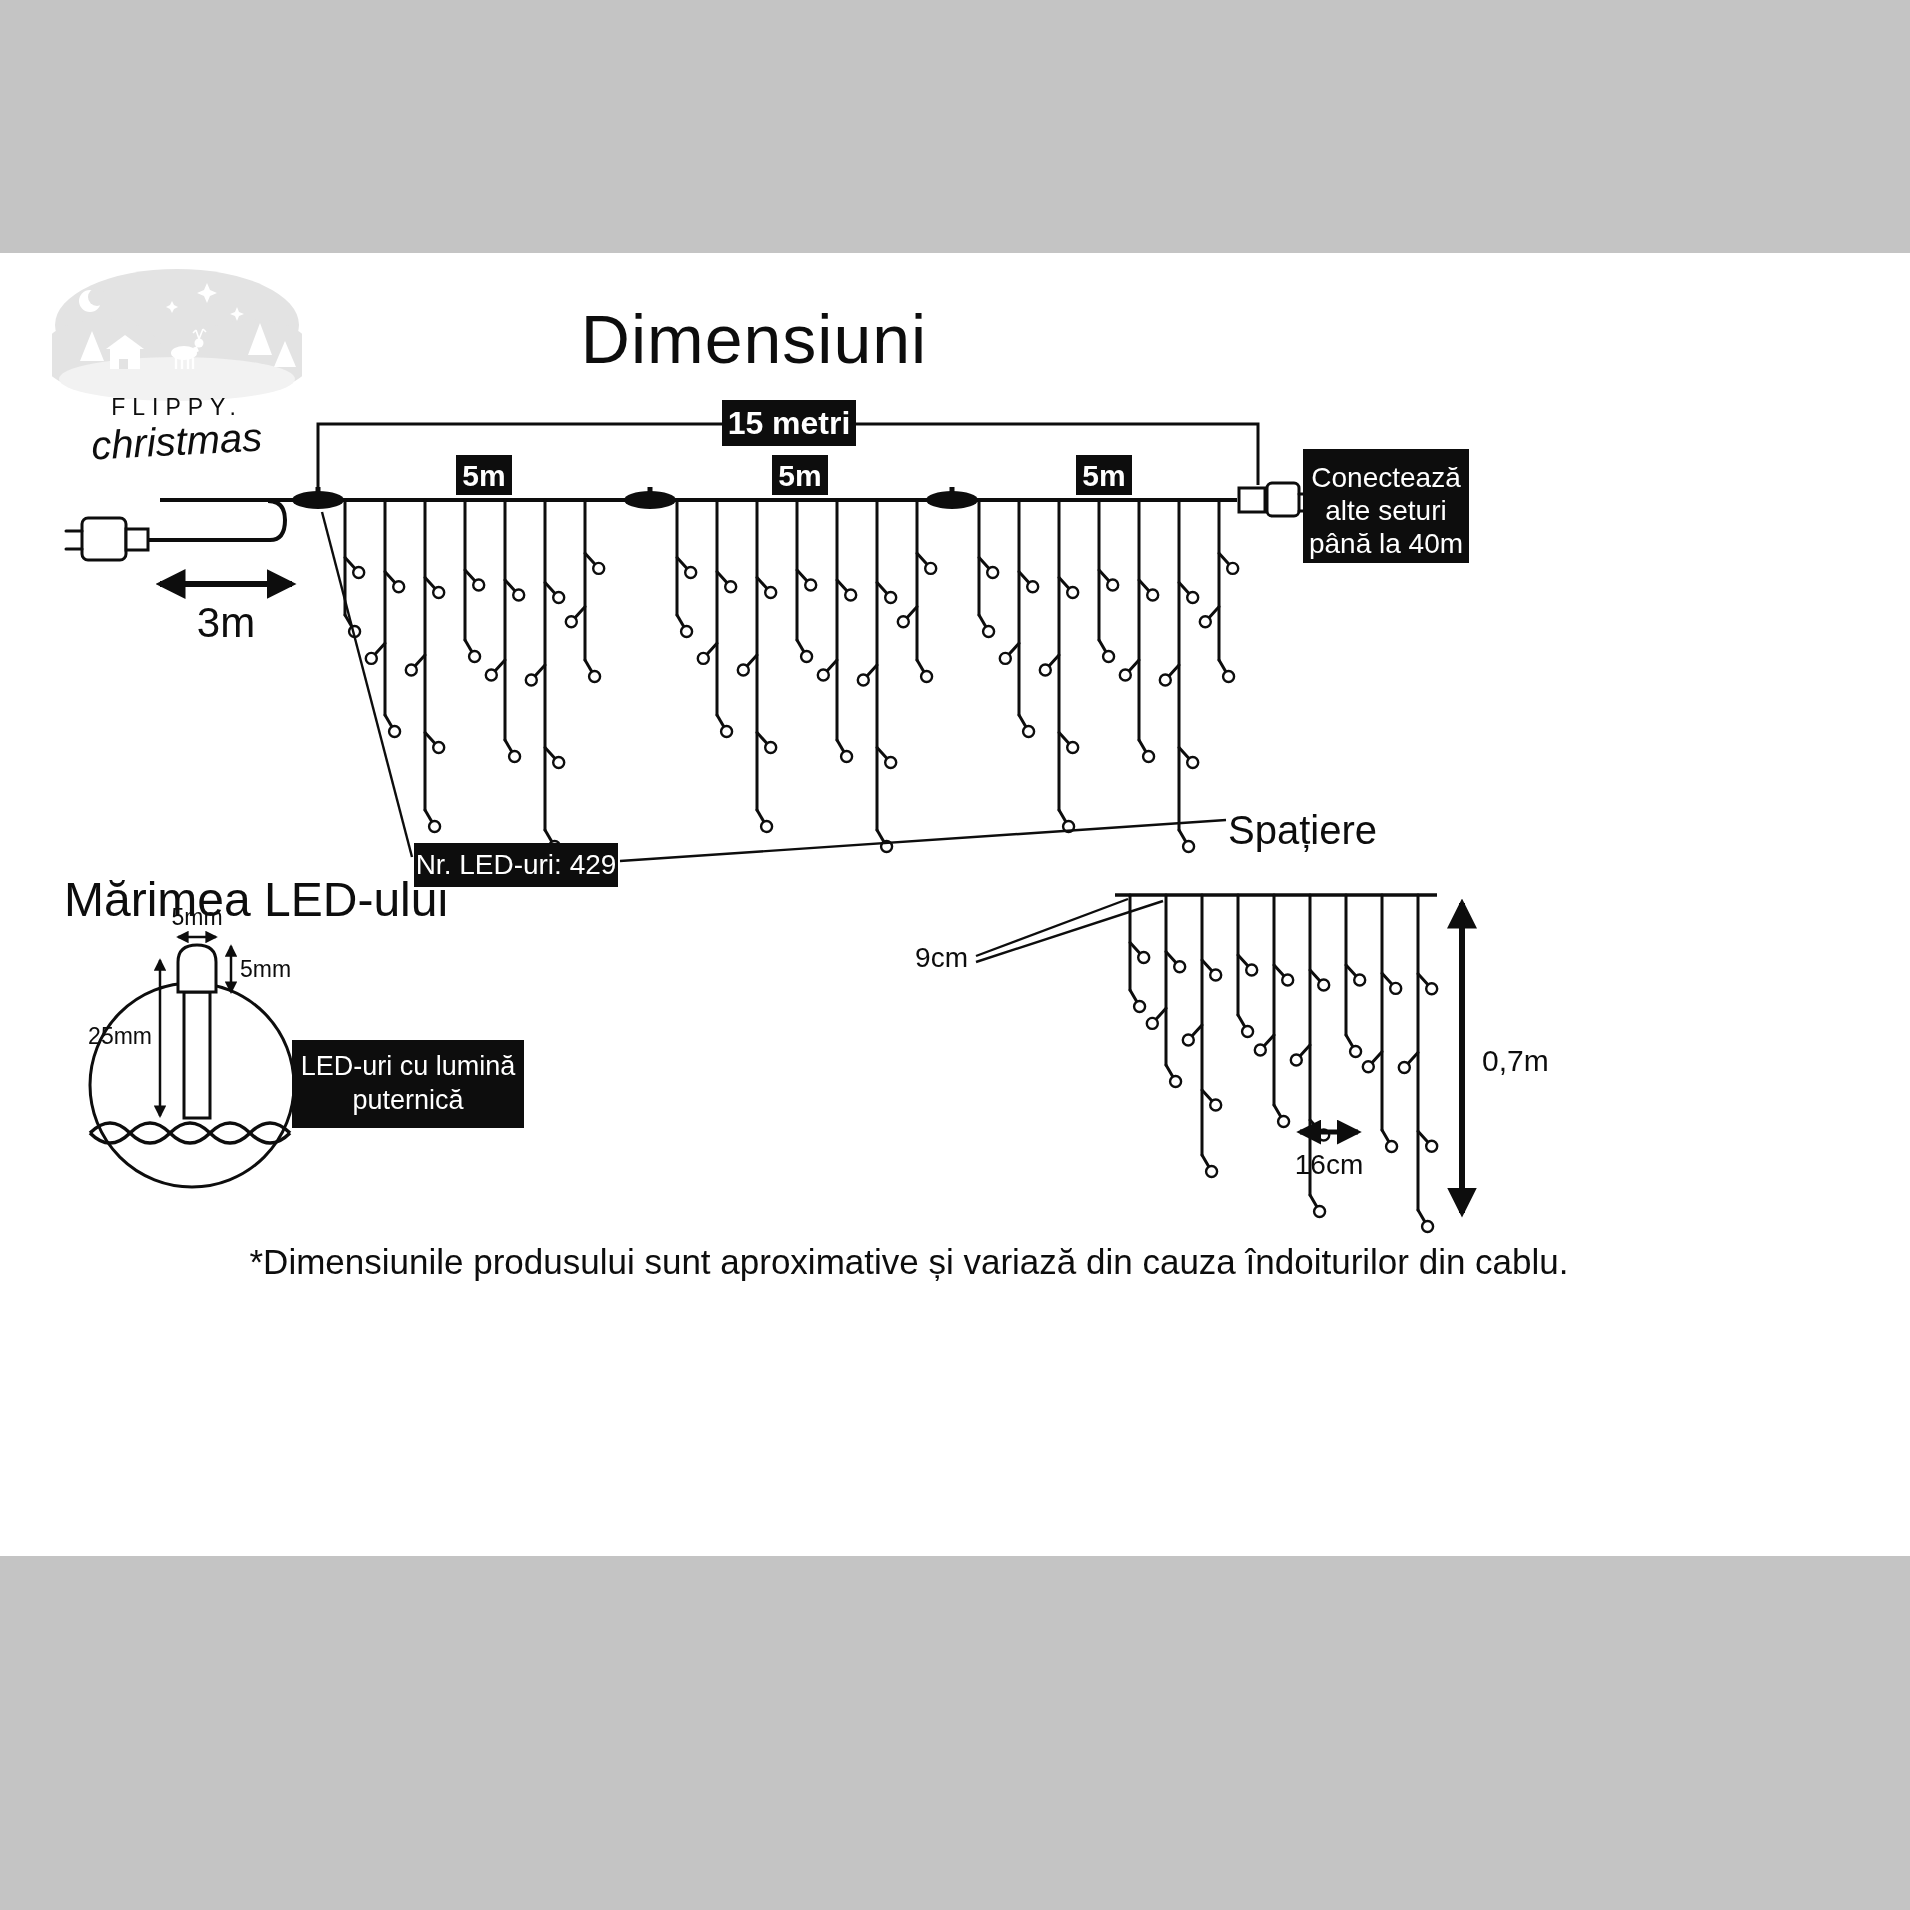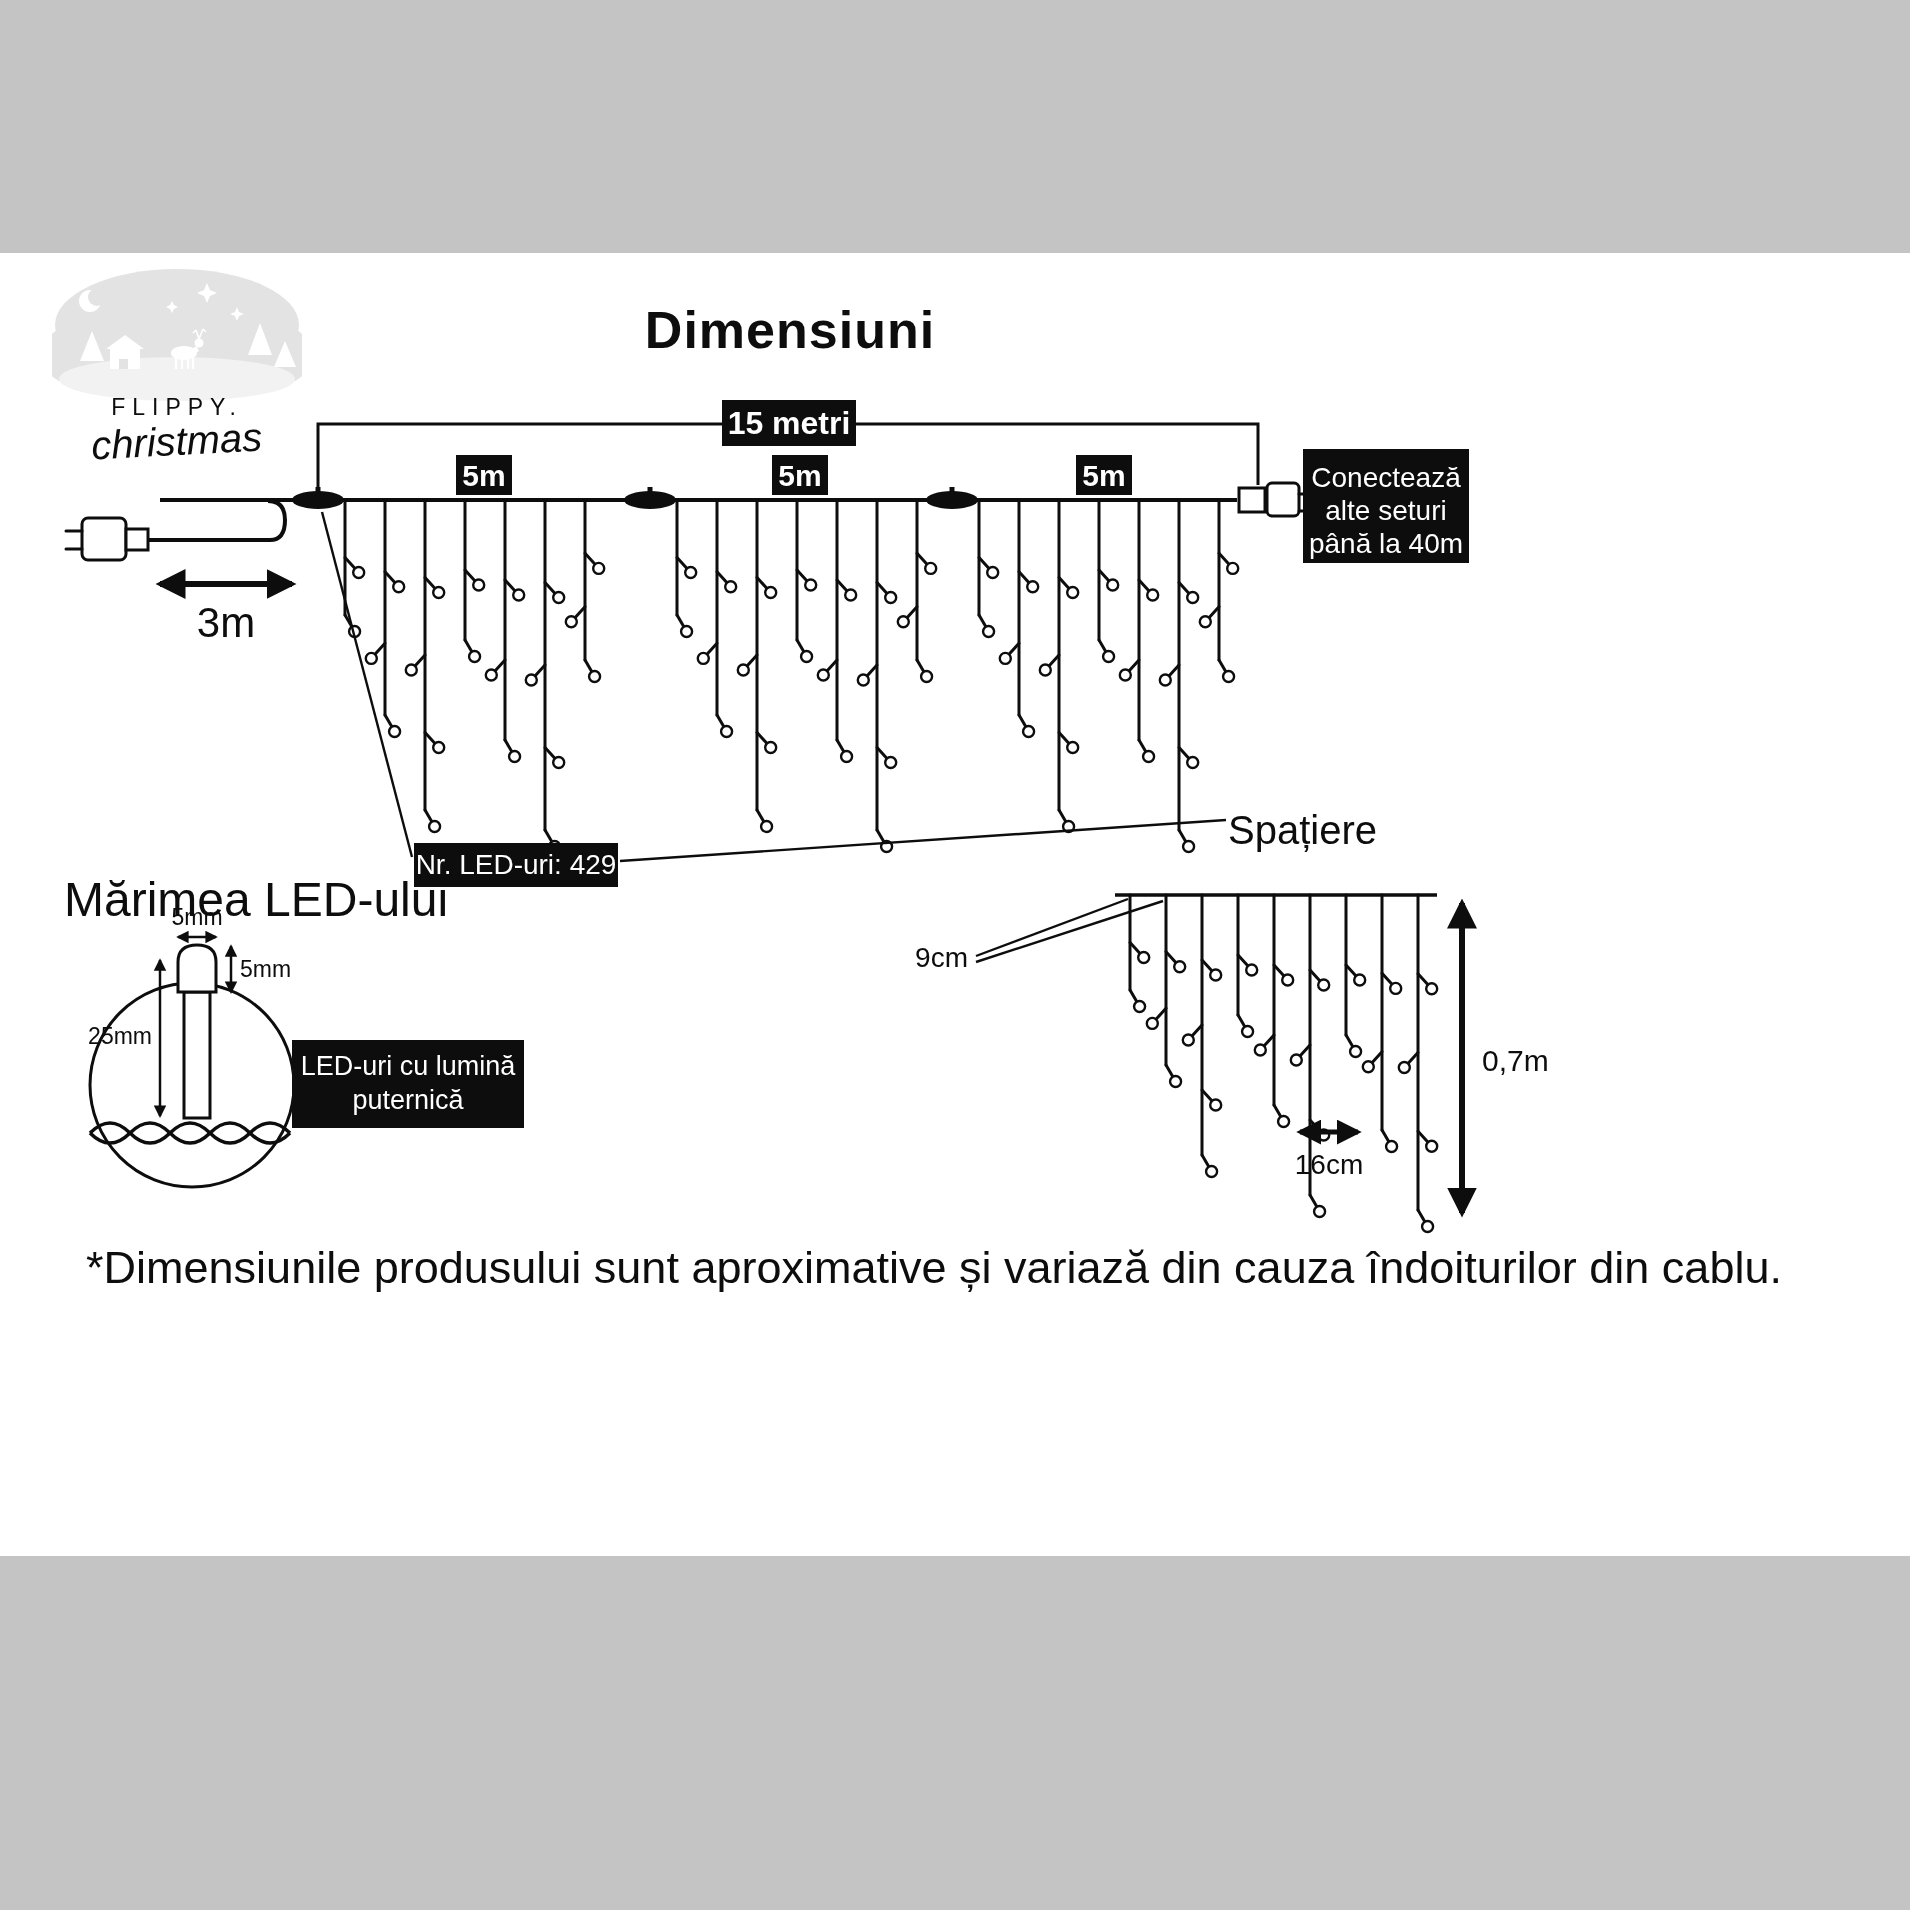--- a/index.html
+++ b/index.html
@@ -2,24 +2,24 @@
 <html><head>
 <meta charset="utf-8">
 <style>
   *{margin:0;padding:0;box-sizing:border-box}
   html,body{width:1910px;height:1910px}
   body{position:relative;background:#ffffff;font-family:"Liberation Sans",sans-serif;color:#0d0d0d;overflow:hidden}
   .band{position:absolute;left:0;width:1910px;background:#c4c4c4}
   .band.top{top:0;height:253px}
   .band.bottom{top:1556px;height:354px}
   .abs{position:absolute}
-  #title{left:790px;top:300px;transform:translateX(-50%);font-size:52px;font-weight:700;letter-spacing:1px;white-space:nowrap}
+  #title{left:754px;top:300px;transform:translateX(-50%);font-size:68px;font-weight:400;letter-spacing:1px;white-space:nowrap}
   #heading-ledsize{left:64px;top:872px;font-size:48px;font-weight:500;white-space:nowrap}
   #heading-spacing{left:1228px;top:808px;font-size:40px;font-weight:500;white-space:nowrap}
-  #footnote{left:934px;top:1242px;transform:translateX(-50%);font-size:45px;white-space:nowrap}
+  #footnote{left:909px;top:1242px;transform:translateX(-50%);font-size:35px;white-space:nowrap}
   svg.layer{position:absolute;left:0;top:0}
   svg text{font-family:"Liberation Sans",sans-serif;fill:#0d0d0d}
   .wt{fill:#ffffff}
   .b{font-weight:bold}
   .blk{fill:#0d0d0d}
   .ln{stroke:#0d0d0d;stroke-width:3;fill:none;stroke-linecap:round}
   .thin{stroke:#0d0d0d;stroke-width:2.4;fill:none}
   .wire{stroke:#0d0d0d;stroke-width:4;fill:none}
   .bulb{fill:#ffffff;stroke:#0d0d0d;stroke-width:2.4}
   .hw{fill:#ffffff;stroke:#0d0d0d;stroke-width:3}

